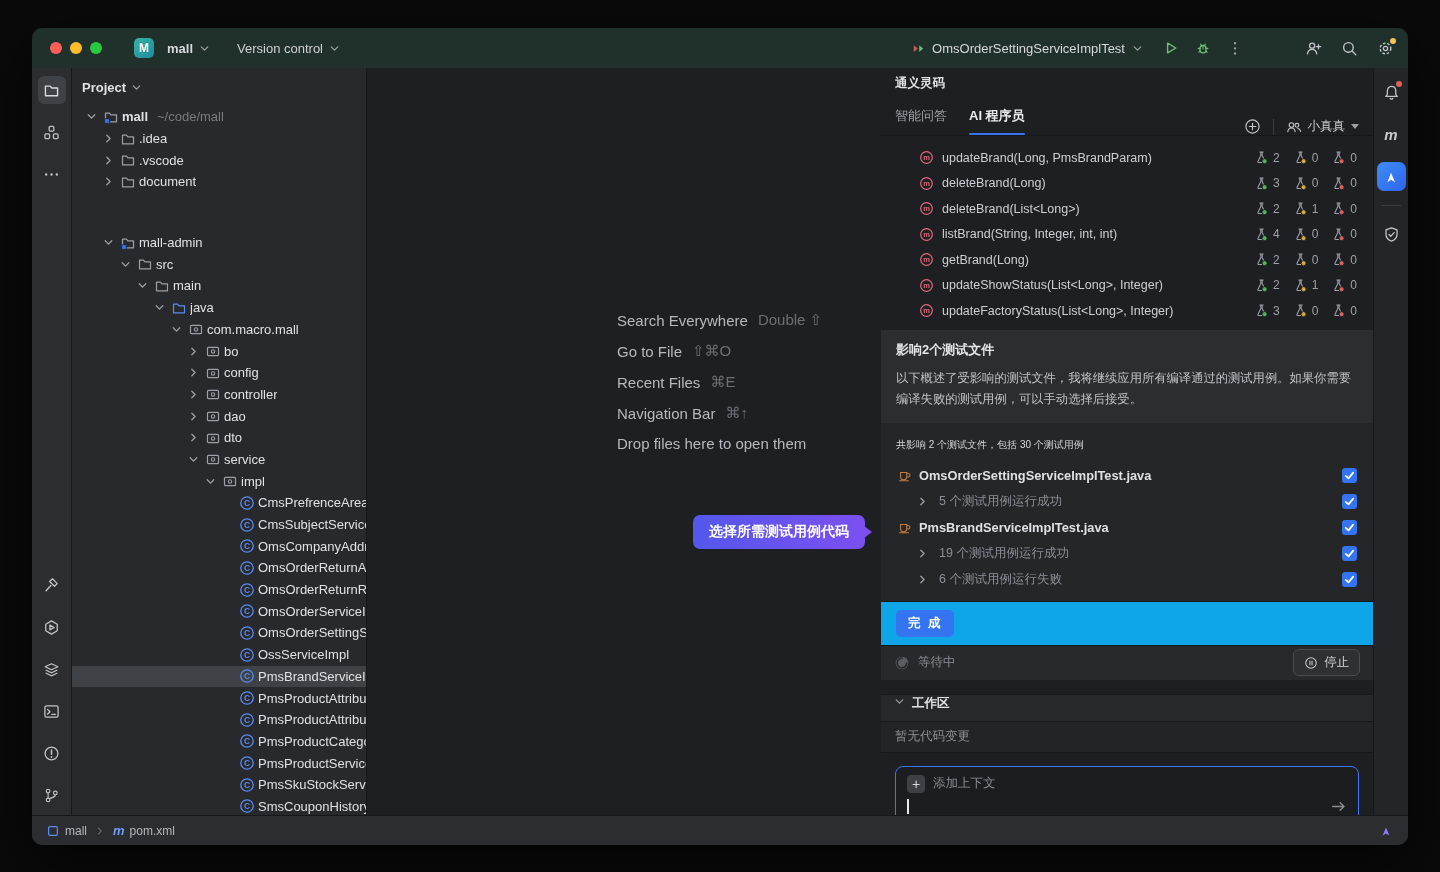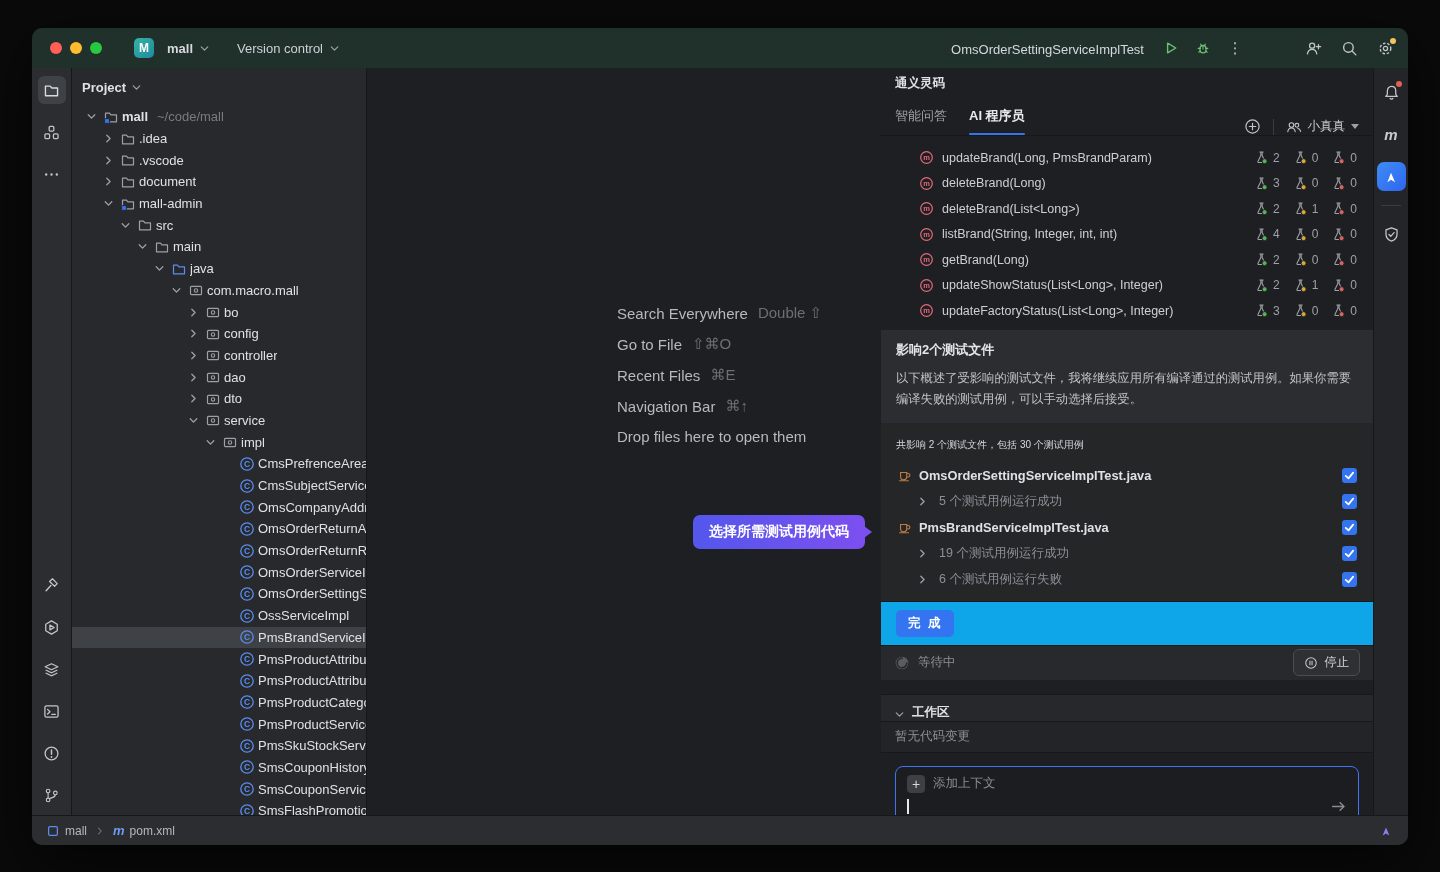--- a/index.html
+++ b/index.html
@@ -13,21 +13,21 @@
   .titlebar { height:40px; background:#20302b; display:flex; align-items:center; padding:0 12px; }
   .traffic { display:flex; gap:8px; margin:0 14px 0 6px; }
   .tl { width:12px; height:12px; border-radius:50%; }
   .tl.r{background:#ff5f57}.tl.y{background:#febc2e}.tl.g{background:#28c840}
   .mlogo { width:20px; height:20px; border-radius:5px; margin:0 7px 0 18px;
     background:linear-gradient(135deg,#36b3a3,#1e8aa0); color:#fff; font-size:12px; font-weight:bold;
     display:flex; align-items:center; justify-content:center; }
   .tb-item { display:flex; align-items:center; gap:5px; color:#d5d8dd; font-weight:bold; font-size:13px; padding:4px 6px; border-radius:5px; }
   .tb-item.menu { font-weight:normal; color:#ced1d6; margin-left:14px; }
   .tb-right { margin-left:auto; display:flex; align-items:center; gap:10px; }
-  .runcfg { display:flex; align-items:center; gap:16px; color:#d5d8dd; font-size:13px; padding:3px 6px; border-radius:5px;flex-direction:column; }
+  .runcfg { display:flex; align-items:center; gap:6px; color:#d5d8dd; font-size:13px; padding:3px 6px; border-radius:5px; }
   .tbicon { width:22px; height:22px; display:flex; align-items:center; justify-content:center; border-radius:5px; position:relative; }
   .kebab { color:#c2c5ca; font-size:15px; letter-spacing:0; }
   .tb-group2 { margin-left:46px; display:flex; align-items:center; gap:14px; }
   .dot-badge { position:absolute; width:6px; height:6px; border-radius:50%; top:1px; right:0; }
   .dot-badge.yellow { background:#f2c55c; }
   .ic svg { display:block; }
 
   
   .main { display:flex; height:747px; }
   .astrip { width:40px; background:#2b2d30; border-right:1px solid #161719;
@@ -49,21 +49,21 @@
   .trow { height:21.7px; display:flex; align-items:center; gap:3px; white-space:nowrap; color:#dfe1e5; }
   .trow.sel { background:#3e4145; }
   .trow .chev, .trow .nchev { width:16px; flex:0 0 16px; display:flex; justify-content:center; }
   .trow .ticon { width:17px; flex:0 0 17px; display:flex; justify-content:center; }
   .trow .tlabel { overflow:hidden; }
   .trow .bold { font-weight:bold; }
   .trow .hint { color:#787b80; margin-left:6px; }
 
   
   .editor { flex:1; background:#1e1f22; position:relative; overflow:hidden; }
-  .shortcuts { position:absolute; left:250px; top:236px; display:flex; flex-direction:column; gap:13px; }
+  .shortcuts { position:absolute; left:250px; top:243px; display:flex; flex-direction:column; gap:13px; }
   .srow { display:flex; align-items:center; gap:10px; font-size:15px; color:#b6b9bf; }
   .srow .keys { color:#6c6f76; }
   .tooltip { position:absolute; left:326px; top:447px; height:34px; padding:0 16px;
     display:flex; align-items:center; border-radius:7px; color:#fff; font-size:14px; font-weight:bold;
     background:linear-gradient(90deg,#5457ec,#7c4ff0); }
   .tooltip .arrow { position:absolute; right:-7px; top:11px; width:0; height:0;
     border-top:6px solid transparent; border-bottom:6px solid transparent; border-left:8px solid #7b4fef; }
 
   
   .ai { width:492px; background:#1e1f22; display:flex; flex-direction:column; overflow:hidden; }
@@ -102,21 +102,21 @@
   .btn-done { background:#3574f0; color:#fff; border:none; font-size:12.5px; font-weight:bold;
     padding:5px 12px; border-radius:5px; font-family:inherit; letter-spacing:2px; }
   .statusrow { background:#27292c; border-top:1px solid #17181a; height:35px;
     display:flex; align-items:center; padding:0 13px; gap:8px; }
   .waiting { color:#8c8f96; font-size:12.5px; }
   .btn-stop { margin-left:auto; display:flex; align-items:center; gap:6px; background:#2e3033;
     border:1px solid #4a4d52; border-radius:6px; color:#d6d8dd; font-size:12.3px; padding:4px 10px; font-family:inherit; }
 
   .aigap { height:14px; background:#1e1f22; }
   .wsheader { background:#26282b; border-top:1px solid #17181a; border-bottom:1px solid #17181a;
-    height:28px; display:flex; align-items:flex-end; gap:6px; padding:0 12px;
+    height:28px; display:flex; align-items:flex-start; gap:6px; padding:0 12px;
     color:#dfe1e5; font-weight:bold; font-size:12.5px; }
   .wsempty { height:31px; display:flex; align-items:center; padding:0 14px; color:#8c8f96;
     font-size:12.5px; background:#222427; border-bottom:1px solid #17181a; }
 
   .inputbox { margin:13px 14px 0; height:58px; border:1.5px solid #3f74f6; border-radius:8px;
     background:#1b1d20; padding:8px 11px; display:flex; flex-direction:column; justify-content:space-between; }
   .chiprow { display:flex; align-items:center; gap:8px; }
   .pluschip { width:18px; height:18px; border-radius:4px; background:#3c3f44; color:#d6d8dd;
     display:flex; align-items:center; justify-content:center; font-size:14px; }
   .chiptext { color:#8c8f96; font-size:12.5px; }
@@ -362,21 +362,21 @@
                 <path d="M6.2 4.5 9.7 8l-3.5 3.5" stroke="#9da0a8" stroke-width="1.4" stroke-linecap="round" stroke-linejoin="round"></path>
               </svg>
             </span>
             <span class="ticon">
               <svg width="16" height="16" viewBox="0 0 16 16" fill="none">
                 <path d="M2.5 12.8V4.2h4l1.4 1.6h5.6v7z" stroke="#9da0a8" stroke-width="1.2" stroke-linejoin="round"></path>
               </svg>
             </span>
             <span class="tlabel">document</span>
           </div>
-          <div class="trow" style="padding-left: 28px;">
+          <div class="trow" style="padding-left: 28px; margin-top: 39px;">
             <span class="chev">
               <svg width="15" height="15" viewBox="0 0 16 16" fill="none">
                 <path d="M4.5 6.2 8 9.7l3.5-3.5" stroke="#9da0a8" stroke-width="1.4" stroke-linecap="round" stroke-linejoin="round"></path>
               </svg>
             </span>
             <span class="ticon">
               <svg width="16" height="16" viewBox="0 0 16 16" fill="none">
                 <path d="M2.5 12.8V4.2h4l1.4 1.6h5.6v7z" stroke="#9da0a8" stroke-width="1.2" stroke-linejoin="round"></path>
                 <rect x="1.6" y="9.6" width="4.8" height="4.8" rx="1" fill="#3574f0" stroke="#27292c"></rect>
               </svg>

